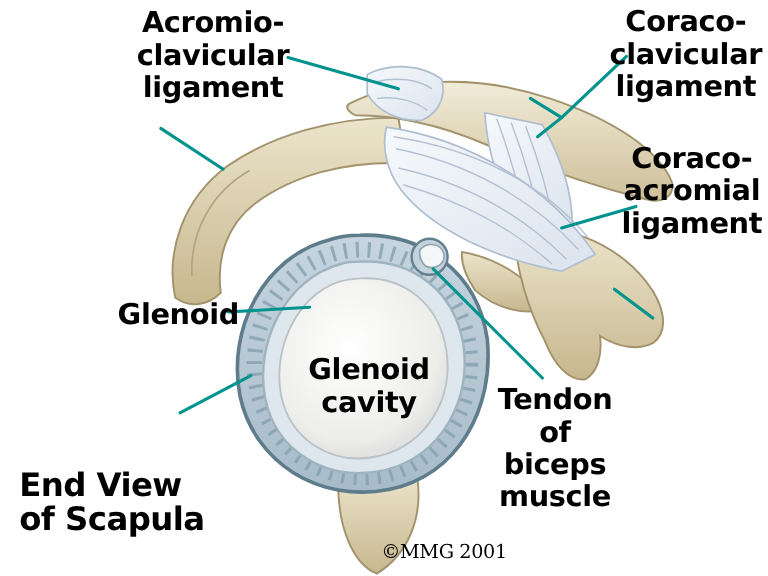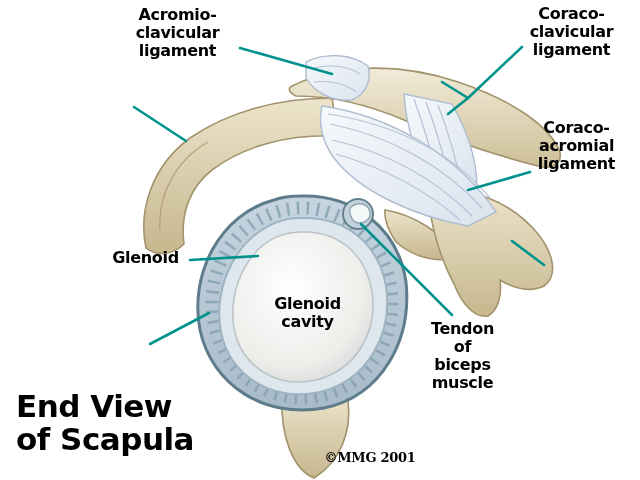--- a/index.html
+++ b/index.html
@@ -3,26 +3,26 @@
 <meta charset="utf-8">
 <style>
   html,body{margin:0;padding:0;}
   .stage{
     position:relative;width:640px;height:480px;overflow:hidden;
     background:var(--color-background,#fff);
     font-family:"DejaVu Sans","Liberation Sans",sans-serif;
   }
   .stage svg{position:absolute;left:0;top:0;}
   .label{
-    position:absolute;font-weight:bold;font-size:16px;line-height:1.13;
+    position:absolute;font-weight:bold;font-size:24px;line-height:1.13;
     text-align:center;white-space:pre-line;color:var(--color-text,#000);
     letter-spacing:-0.3px;
   }
-  .title{font-size:31px;line-height:1.08;text-align:left;letter-spacing:-0.5px;}
-  .copyright{font-family:"DejaVu Serif","Liberation Serif",serif;font-size:13px;font-weight:bold;white-space:nowrap;}
+  .title{font-size:27px;line-height:1.08;text-align:left;letter-spacing:-0.5px;}
+  .copyright{font-family:"DejaVu Serif","Liberation Serif",serif;font-size:16px;font-weight:normal;white-space:nowrap;}
   .leader{stroke:var(--color-leader-line,#00938e);stroke-width:2.6;stroke-linecap:round;}
   .bone-edge{stroke:#a3936c;stroke-width:1.6;}
   .lig-fiber{stroke:#b4c2d4;stroke-width:1.2;fill:none;}
 </style>
 </head>
 <body>
 
 <div class="stage">
 
   <svg width="640" height="480" viewBox="0 0 640 480">

